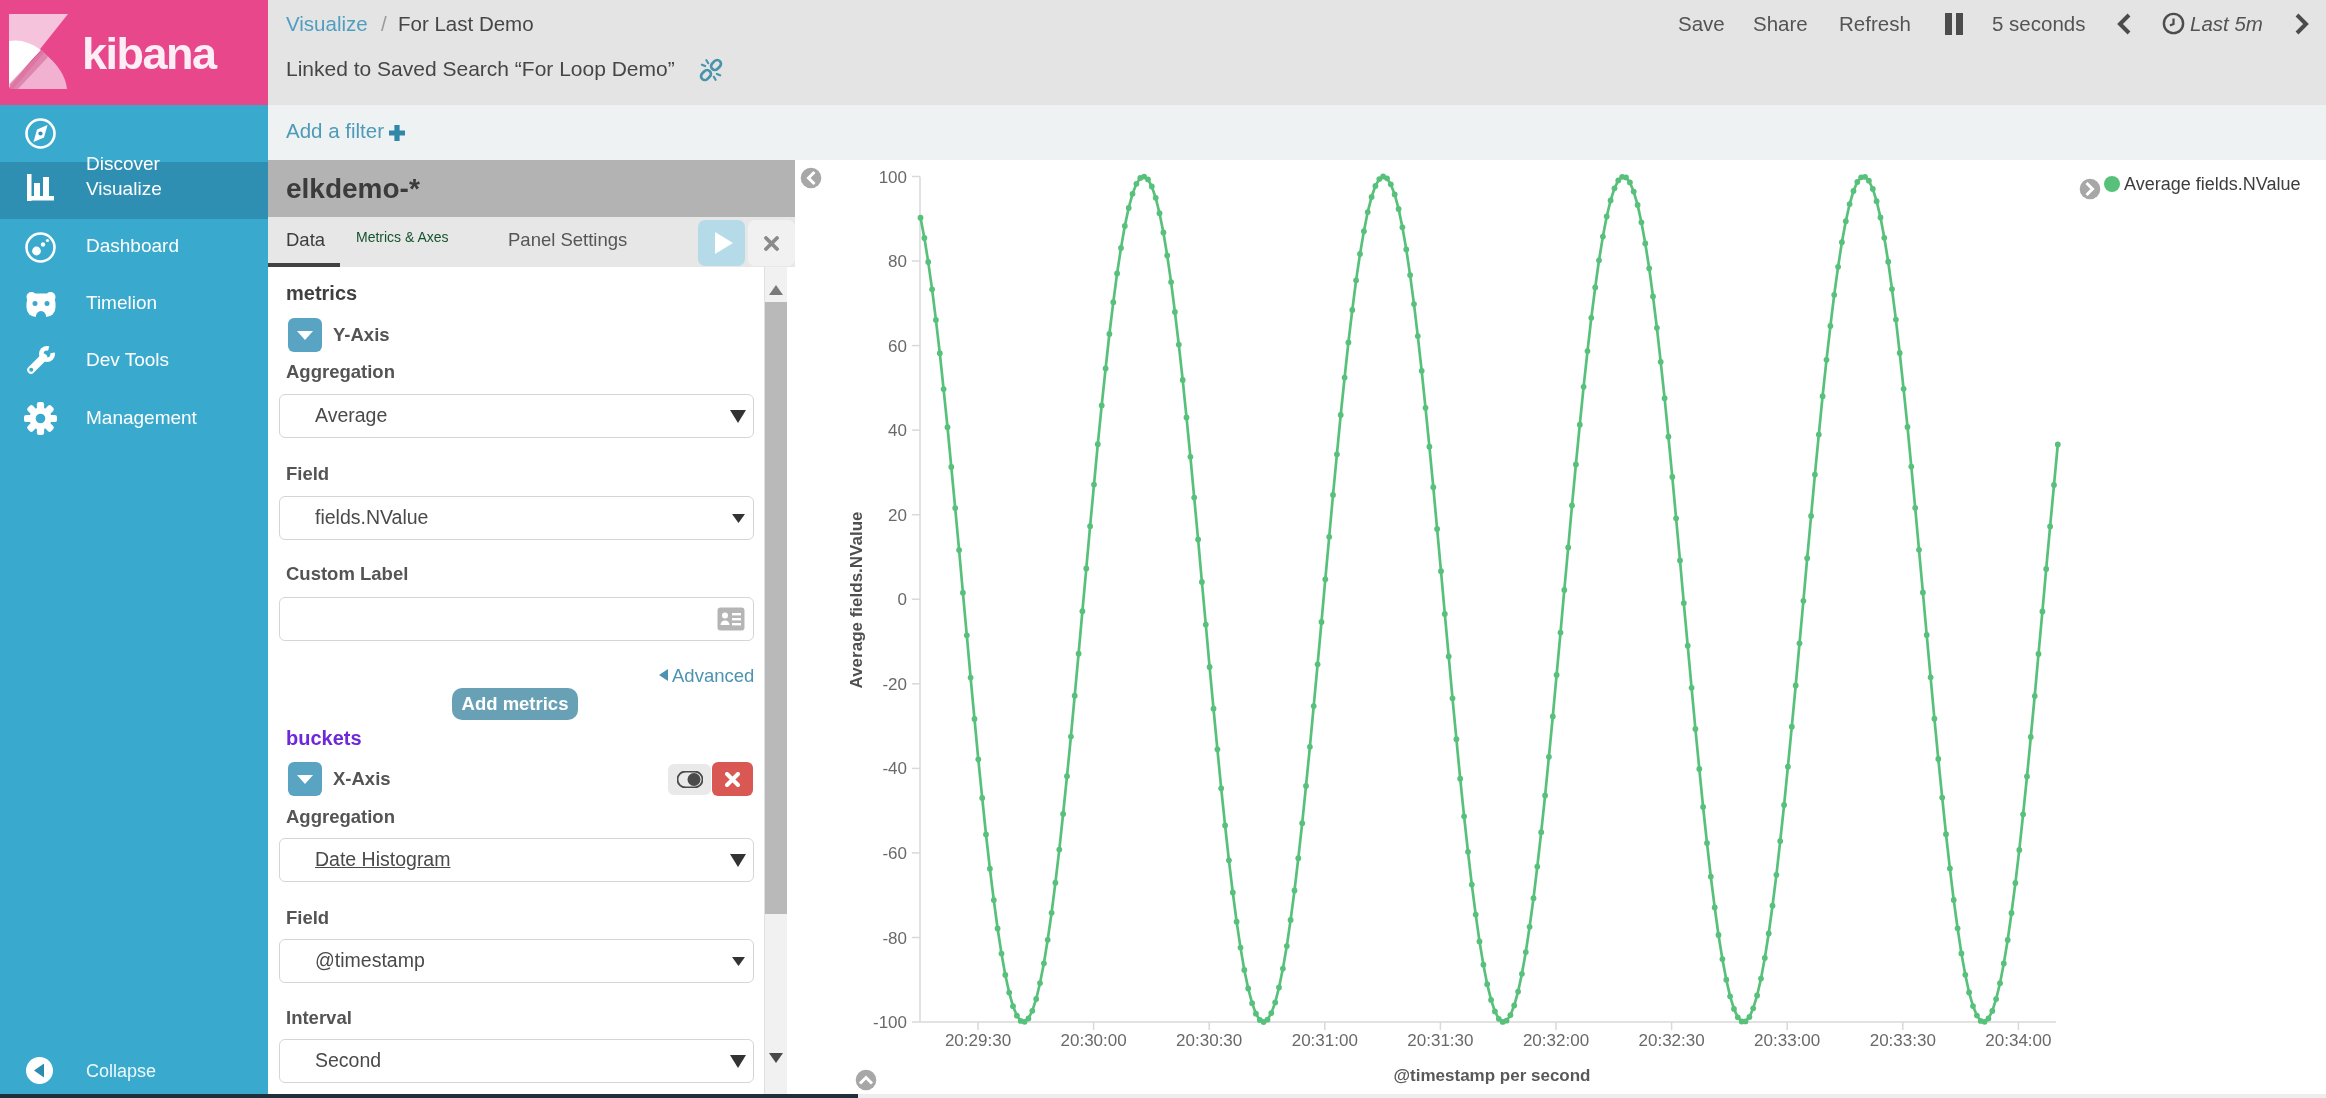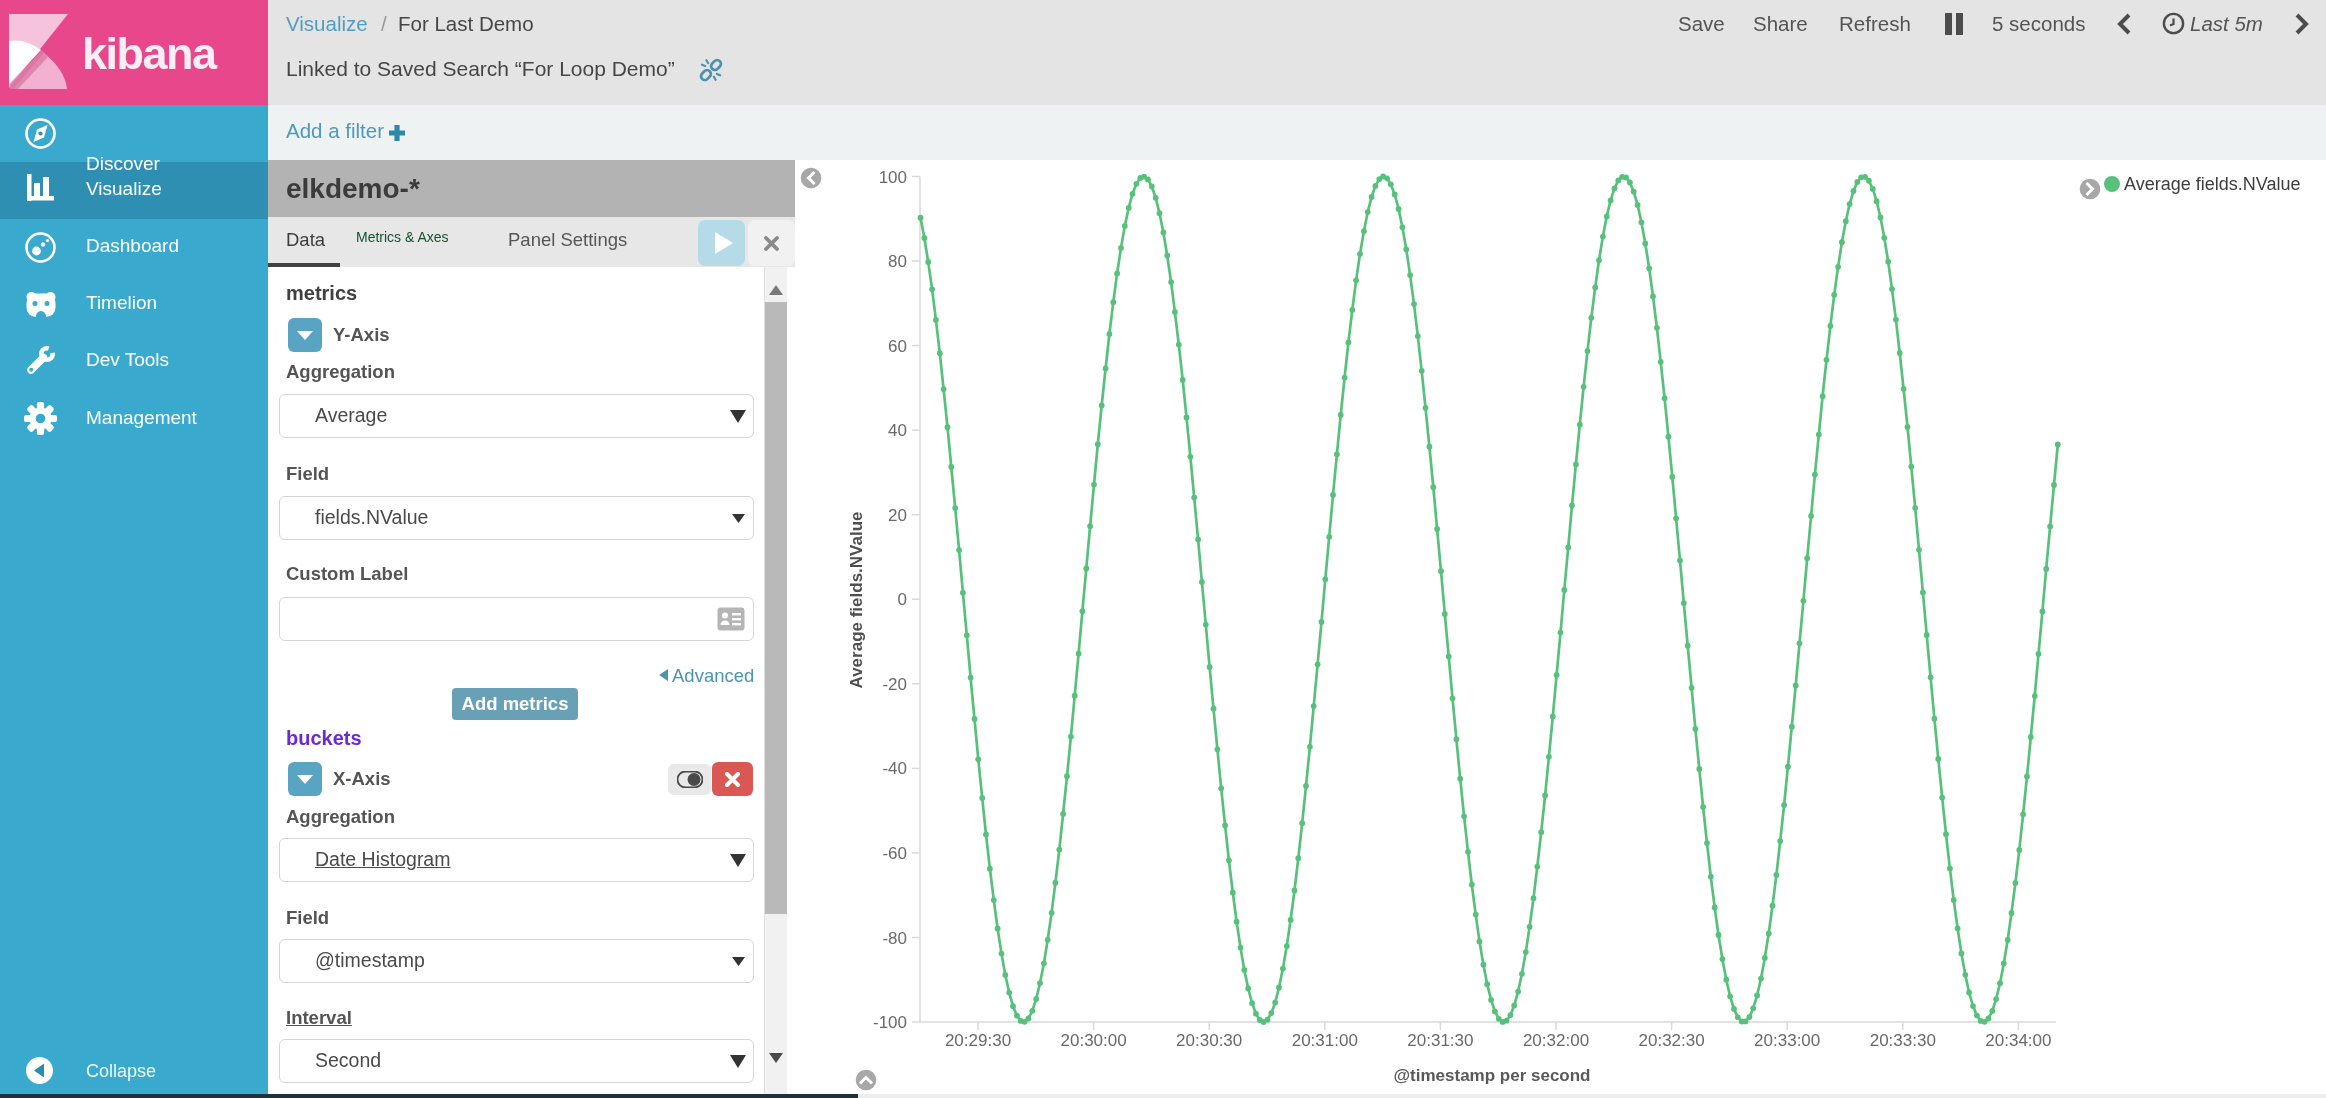--- a/index.html
+++ b/index.html
@@ -165,21 +165,21 @@
   <circle cx="8" cy="9.5" r="3" fill="#fff"></circle>
   <path d="M3.5,19 a4.5,4.5 0 0 1 9,0 Z" fill="#fff"></path>
   <rect x="15" y="7" width="9" height="2.4" fill="#fff"></rect>
   <rect x="15" y="12" width="9" height="2.4" fill="#fff"></rect>
   <rect x="15" y="17" width="9" height="2.4" fill="#fff"></rect>
 </svg>
 <svg class="abs" style="left:658px;top:668px;" width="11" height="14" viewBox="0 0 11 14">
     <polygon points="10,1 10,13 1,7" fill="#4b93b1"></polygon>
   </svg>
 <div class="abs" style="left:672px;top:665px;font-size:18.5px;color:#4b93b1;">Advanced</div>
-<div class="abs" style="left:452px;top:688px;width:126px;height:32px;background:#68a0b6;border-radius:4px;color:#fff;font-size:18.5px;font-weight:bold;text-align:center;line-height:32px;">Add metrics</div>
+<div class="abs" style="left:452px;top:688px;width:126px;height:32px;background:#68a0b6;border-radius:10px;color:#fff;font-size:18.5px;font-weight:bold;text-align:center;line-height:32px;">Add metrics</div>
 <div class="abs" style="left:286px;top:727px;font-size:20px;font-weight:bold;color:#6d28d9;">buckets</div>
 <div class="abs tealbtn" style="left:288px;top:762px;"></div>
 <svg class="abs" style="left:296px;top:774px;" width="18" height="11" viewBox="0 0 18 11">
     <polygon points="1,1 17,1 9,10" fill="#fff"></polygon>
   </svg>
 <div class="abs lbl" style="left:333px;top:768px;">X-Axis</div>
 <div class="abs" style="left:668px;top:764px;width:43px;height:31px;background:#e9e9e9;border-radius:6px;"></div>
 <svg class="abs" style="left:677px;top:771px;" width="26" height="17" viewBox="0 0 26 17">
   <rect x="0.5" y="0.5" width="25" height="16" rx="8" fill="none" stroke="#4a4a4a" stroke-width="1.8"></rect>
   <circle cx="17" cy="8.5" r="6.5" fill="#4a4a4a"></circle>
@@ -193,21 +193,21 @@
 <div class="abs selt" style="left:315px;top:848px;text-decoration:underline;">Date Histogram</div>
 <svg class="abs" style="left:729px;top:853px;" width="18" height="15" viewBox="0 0 18 15">
     <polygon points="1,1 17,1 9,14" fill="#333"></polygon>
   </svg>
 <div class="abs lbl" style="left:286px;top:907px;">Field</div>
 <div class="abs selbox" style="left:279px;top:939px;"></div>
 <div class="abs selt" style="left:315px;top:949px;">@timestamp</div>
 <svg class="abs" style="left:731px;top:956px;" width="15" height="11" viewBox="0 0 15 11">
     <polygon points="1,1 14,1 7.5,10" fill="#333"></polygon>
   </svg>
-<div class="abs lbl" style="left:286px;top:1007px;text-decoration:underline;">Interval</div>
+<div class="abs lbl" style="left:286px;top:1007px;">Interval</div>
 <div class="abs selbox" style="left:279px;top:1039px;"></div>
 <div class="abs selt" style="left:315px;top:1049px;">Second</div>
 <svg class="abs" style="left:729px;top:1054px;" width="18" height="15" viewBox="0 0 18 15">
     <polygon points="1,1 17,1 9,14" fill="#333"></polygon>
   </svg>
 <style>
 .tealbtn{width:34px;height:34px;background:#5aa4c3;border-radius:6px;}
 .lbl{font-size:18.5px;font-weight:bold;color:#545454;}
 .selbox{width:475px;height:44px;background:#fff;border:1px solid #d5d5d5;border-radius:6px;}
 .selt{font-size:19.5px;color:#4a4a4a;}

